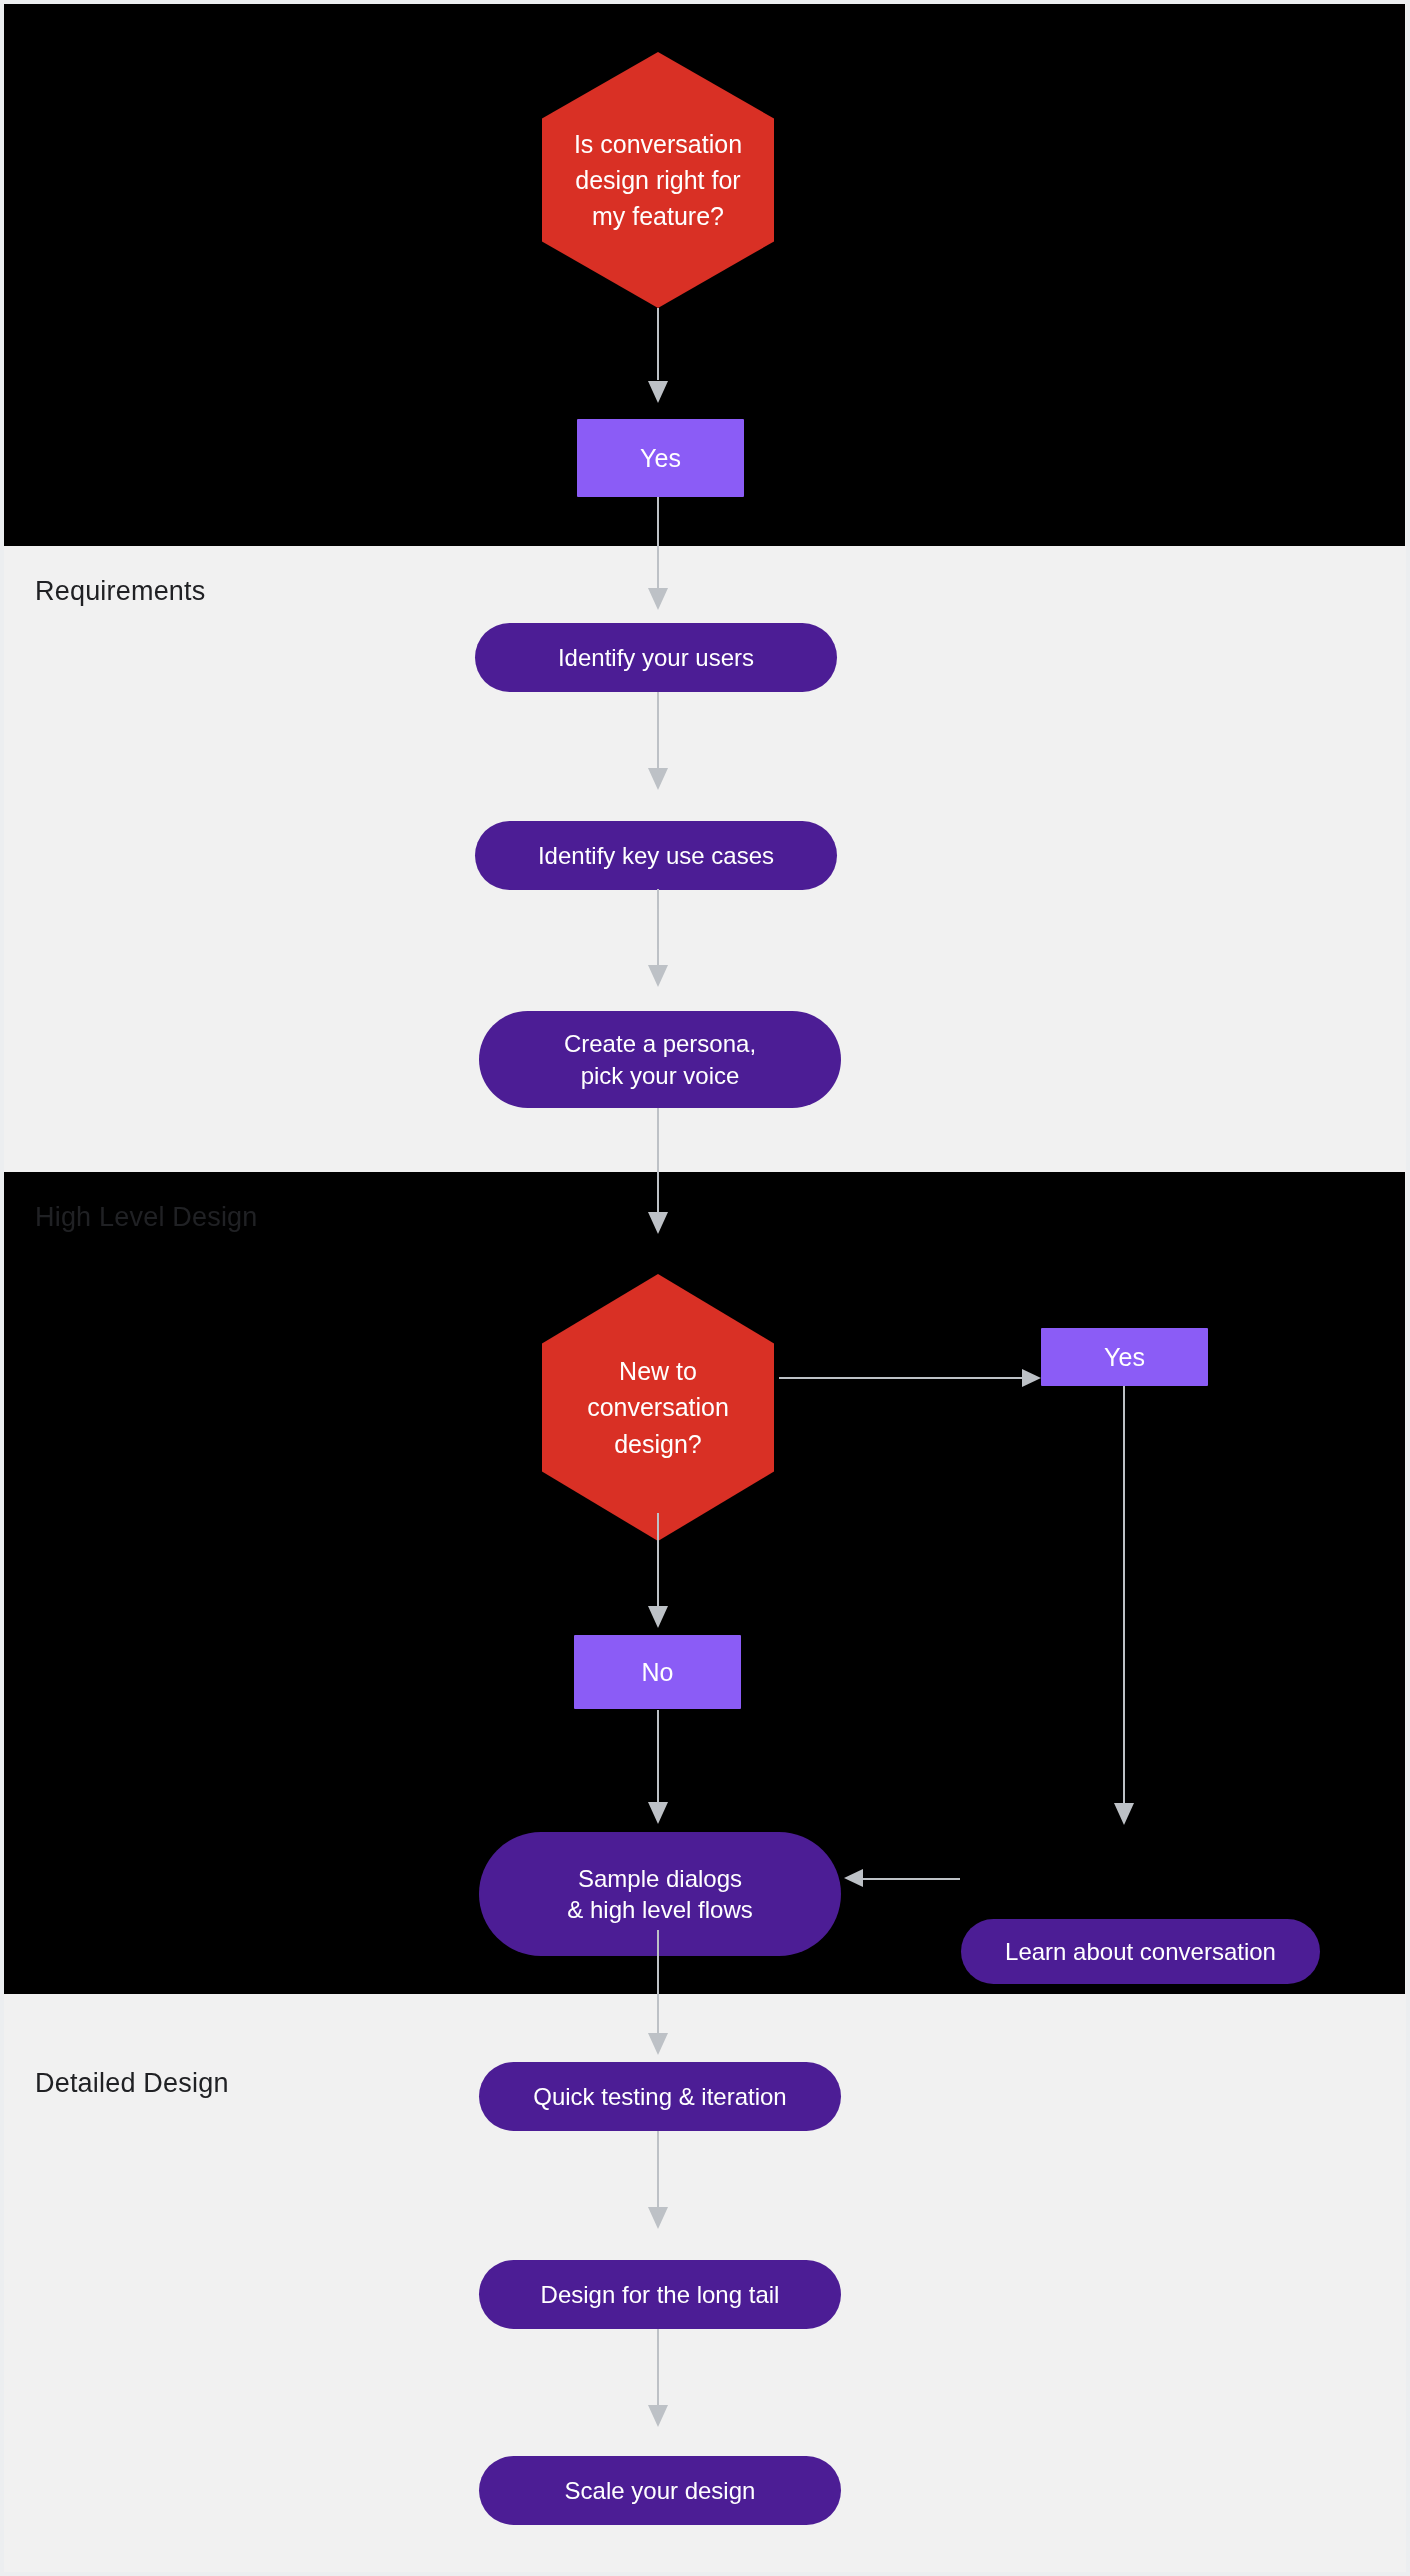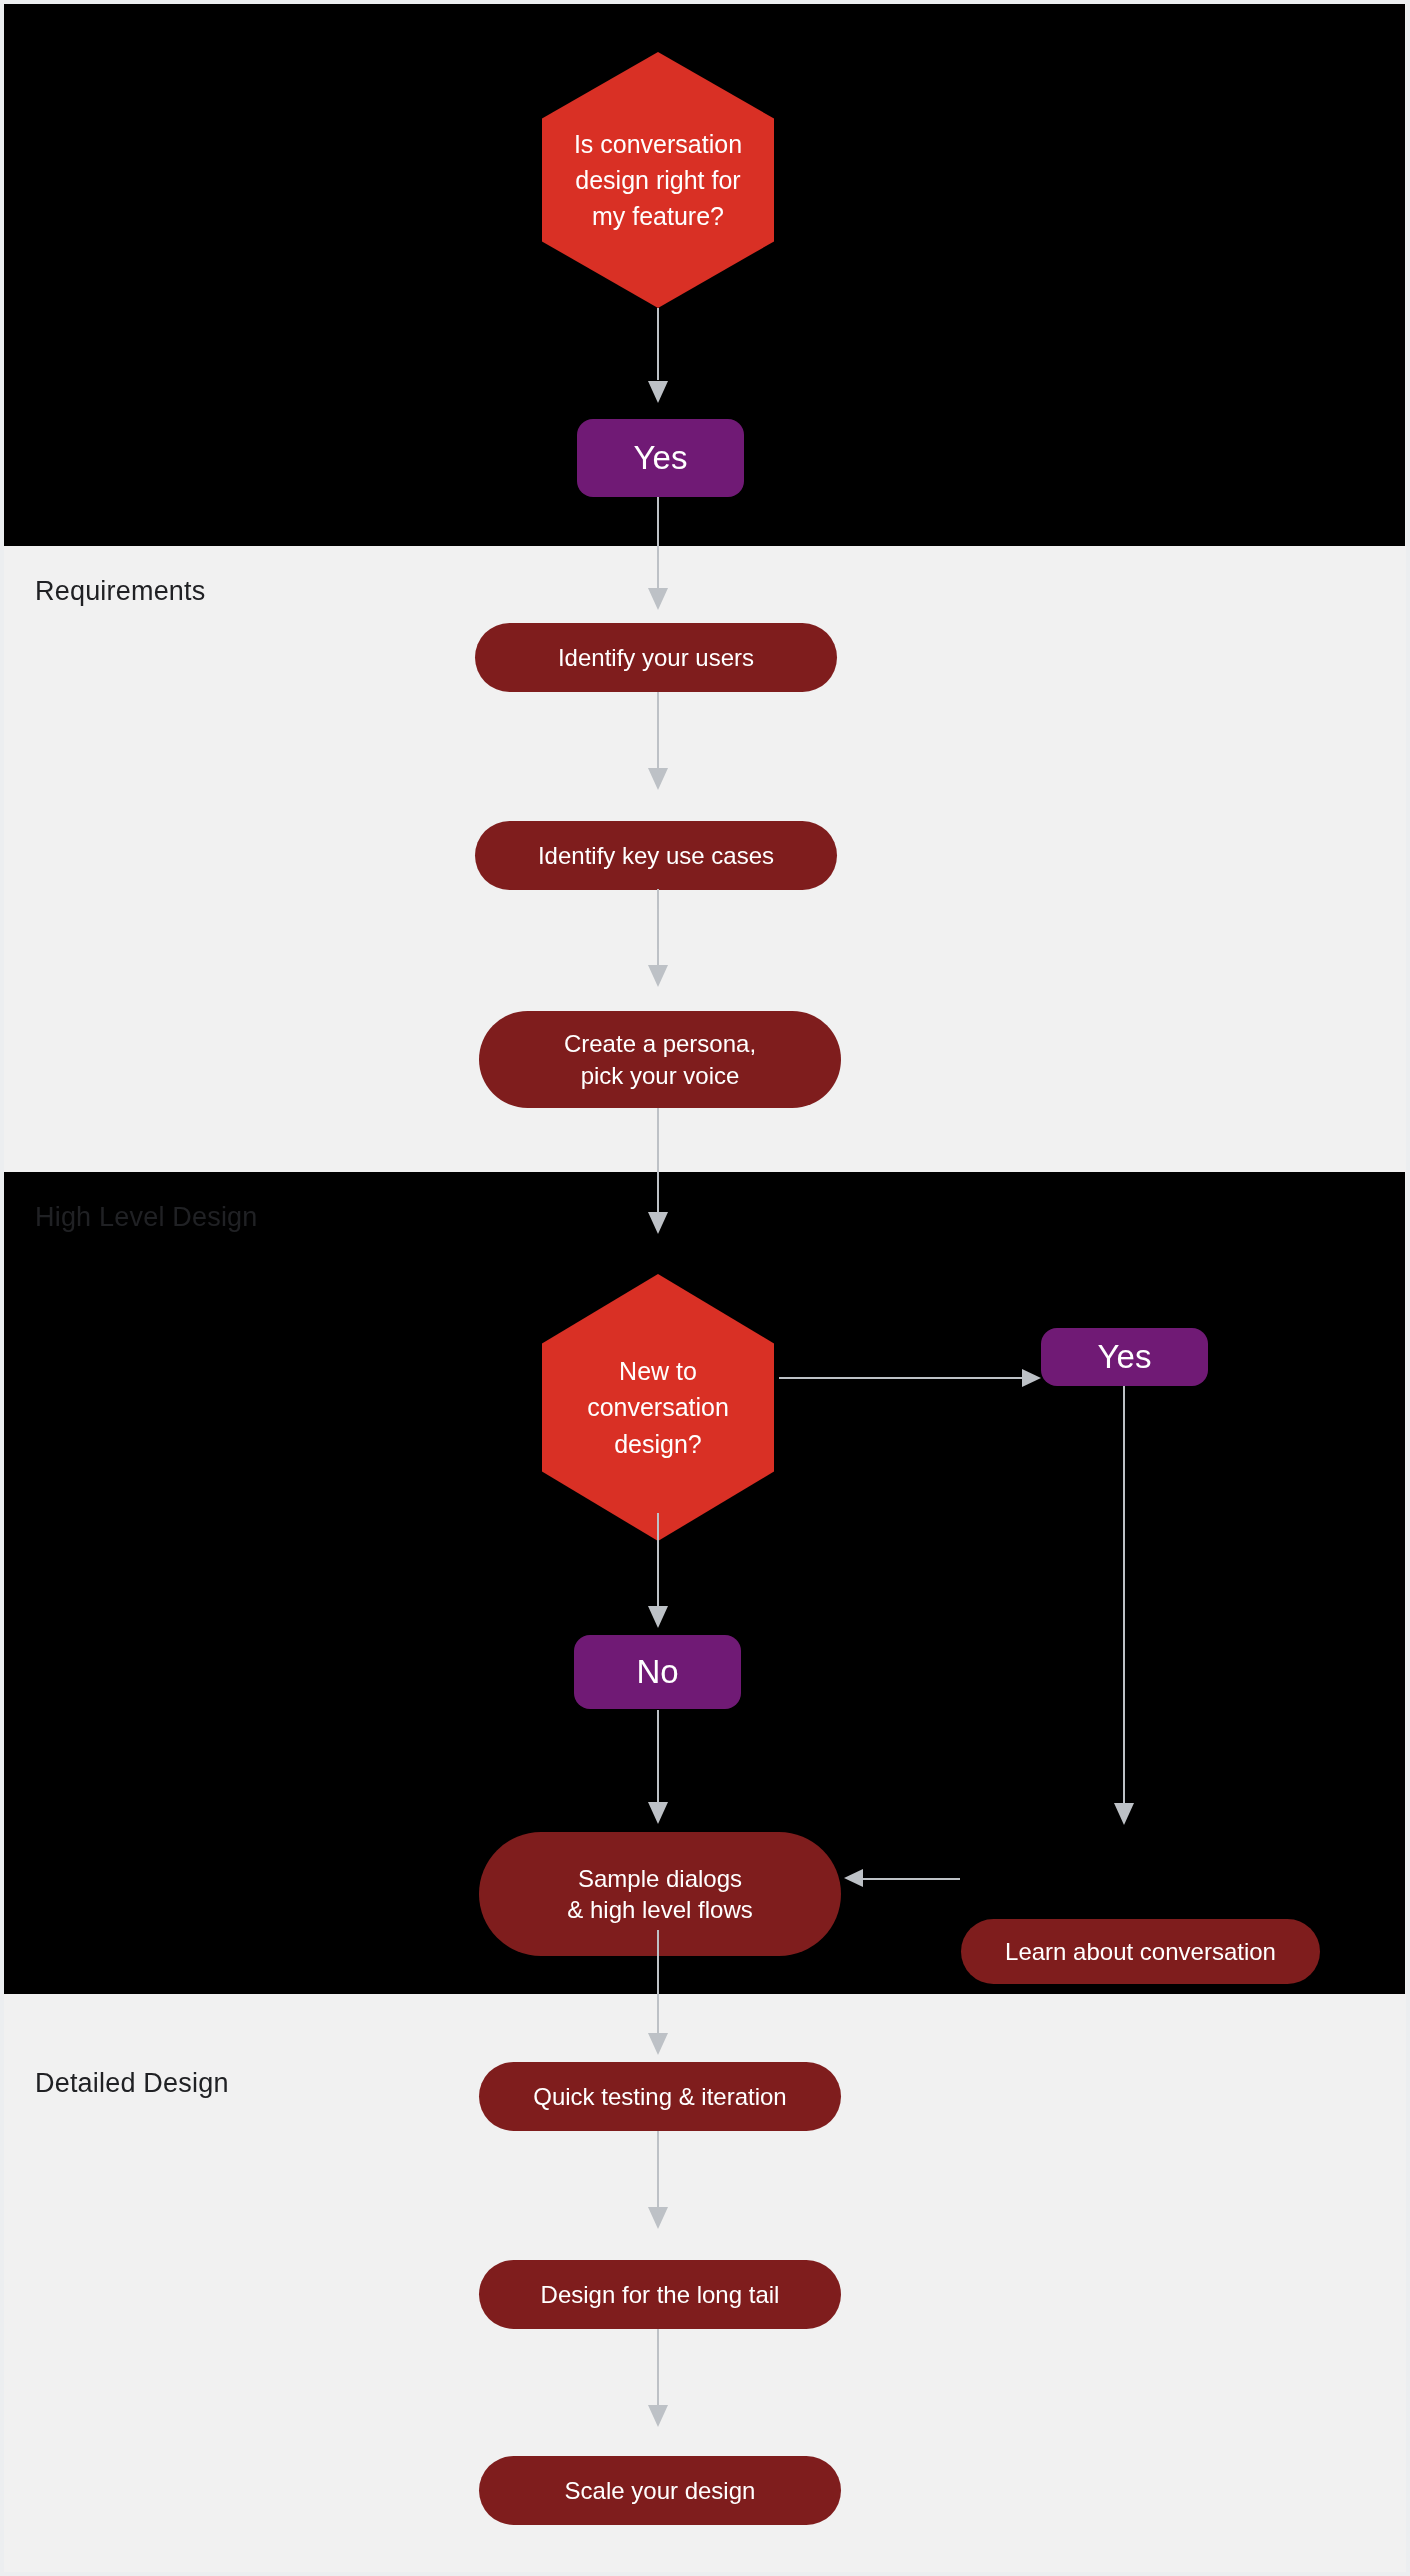--- a/index.html
+++ b/index.html
@@ -32,29 +32,29 @@
   .node{
     position:absolute;
     display:flex;align-items:center;justify-content:center;
     text-align:center;
     color:#ffffff;
     box-sizing:border-box;
     line-height:1.30;
     white-space:pre-line;
   }
   .pill{
-    background:#7f1d1d;
+    background:#4c1d95;
     border-radius:65px;
     font-size:24px;
     padding:0 24px;
   }
   .rect{
-    background:#701a75;
-    border-radius:16px;
-    font-size:33px;
+    background:#8b5cf6;
+    border-radius:1px;
+    font-size:25px;
   }
   .hexwrap{
     position:absolute;
     background:#d93025;
     -webkit-clip-path:polygon(50% 0%,100% 26%,100% 74%,50% 100%,0% 74%,0% 26%);
     clip-path:polygon(50% 0%,100% 26%,100% 74%,50% 100%,0% 74%,0% 26%);
     display:flex;align-items:center;justify-content:center;
     color:#fff;font-size:25px;line-height:1.45;text-align:center;
     white-space:pre-line;
   }

